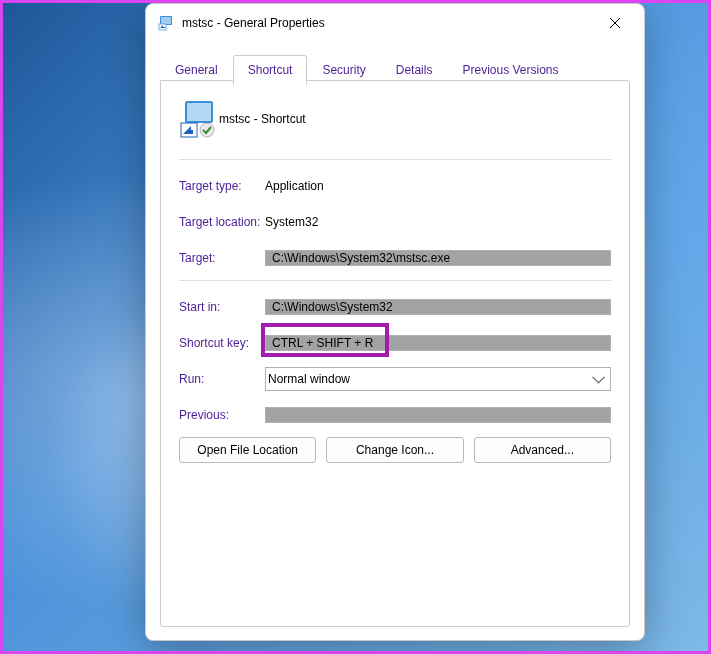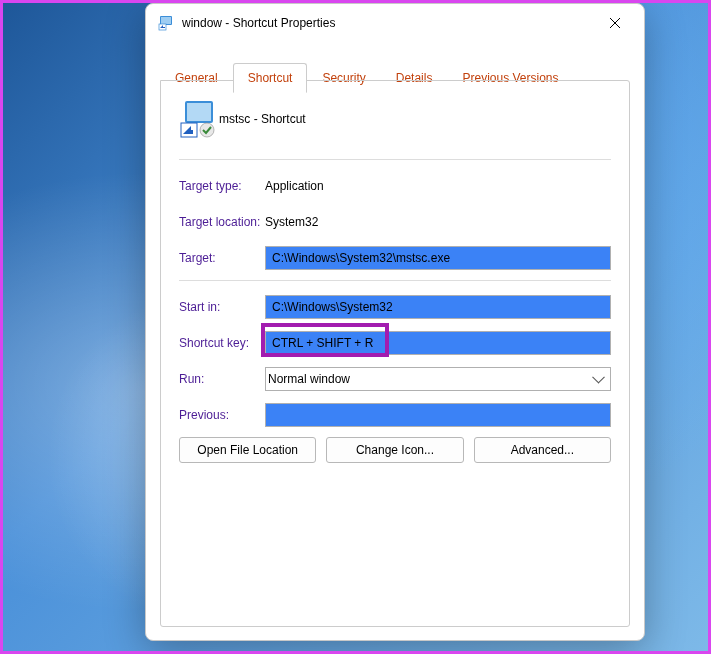--- a/index.html
+++ b/index.html
@@ -71,26 +71,26 @@
     }
     .close-btn svg { width: 12px; height: 12px; }
     .tabs {
       display: flex;
       padding: 8px 14px 0 14px;
       gap: 0;
       border-bottom: 1px solid transparent;
     }
     .tab {
       padding: 7px 14px;
-      color: #c2410c;
+      color: #4c1d95;
       cursor: pointer;
       border: 1px solid transparent;
       border-bottom: none;
       position: relative;
-      top: 13px;
+      top: 5px;
       background: #fff;
     }
     .tab.active {
       border: 1px solid #cccccc;
       border-bottom: 1px solid #fff;
       border-radius: 3px 3px 0 0;
       z-index: 2;
     }
     .tab-content-wrap {
       margin: 0 14px 12px 14px;
@@ -126,26 +126,26 @@
     }
     .form-label {
       width: 86px;
       color: #4c1d95;
     }
     .form-static {
       color: #000;
     }
     .form-input {
       flex: 1;
-      height: 24px;
+      height: 16px;
       border: 1px solid #b0b0b0;
       padding: 0 6px;
       font-size: 12px;
       outline: none;
-      background: #3b82f6;
+      background: #a3a3a3;
     }
     .form-select {
       flex: 1;
       height: 24px;
       border: 1px solid #b0b0b0;
       padding: 0 2px;
       font-size: 12px;
       background: #fff;
       appearance: none;
       position: relative;
@@ -211,21 +211,21 @@
 
   <div class="titlebar">
     <span class="app-icon">
       <svg viewBox="0 0 16 16">
         <rect x="2" y="1" width="12" height="9" fill="#3b8ed8" rx="1"></rect>
         <rect x="3" y="2" width="10" height="7" fill="#9ecdf2"></rect>
         <rect x="1" y="9" width="7" height="6" fill="#fff" stroke="#3b8ed8" stroke-width="0.7"></rect>
         <path d="M2 13 L5 10 L5 12 L7 12 L7 13 Z" fill="#2060c0"></path>
       </svg>
     </span>
-    <span class="title">window - Shortcut Properties</span>
+    <span class="title">mstsc - General Properties</span>
     <div class="close-btn">
       <svg viewBox="0 0 12 12">
         <path d="M1 1 L11 11 M11 1 L1 11" stroke="#000" stroke-width="1"></path>
       </svg>
     </div>
   </div>
 
   <div class="tabs">
     <div class="tab">General</div>
     <div class="tab active">Shortcut</div>

